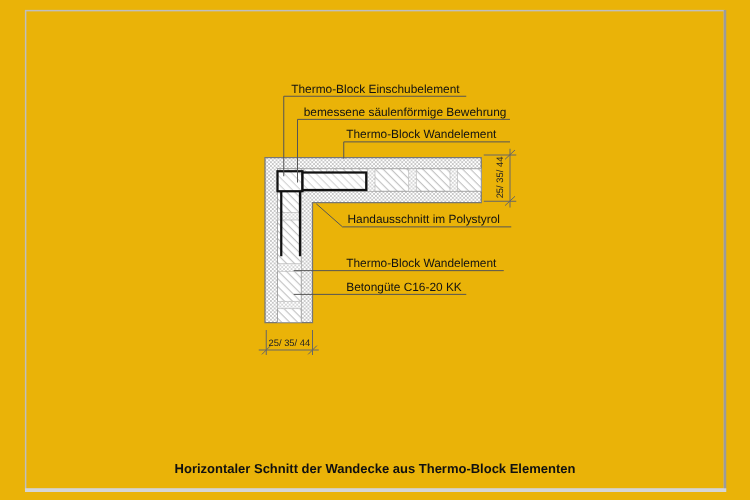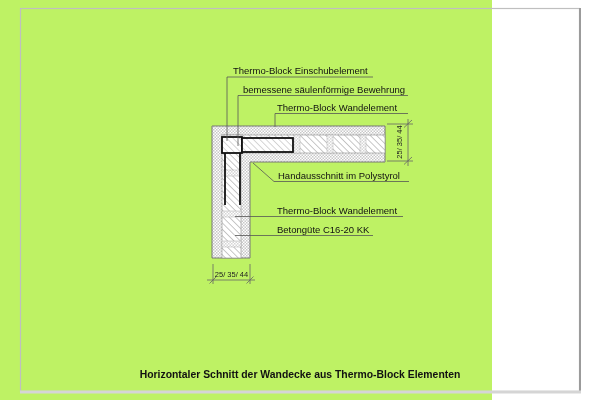--- a/index.html
+++ b/index.html
@@ -6,23 +6,23 @@
     margin: 0;
     padding: 0;
     width: 600px;
     height: 400px;
     background: #ffffff;
     font-family: "Liberation Sans", sans-serif;
     overflow: hidden;
   }
   #stage {
     position: relative;
-    width: 492px;
+    width: 600px;
     height: 400px;
-    background: #bef264;
+    background: #eab308;
     text-align: center;
   }
   svg { display: block; }
   text {
     font-family: "Liberation Sans", sans-serif;
     fill: #111111;
   }
   .lbl { font-size: 9.5px; }
   .dim { font-size: 7.5px; fill: #222; }
   .title { font-size: 10.4px; font-weight: bold; }

